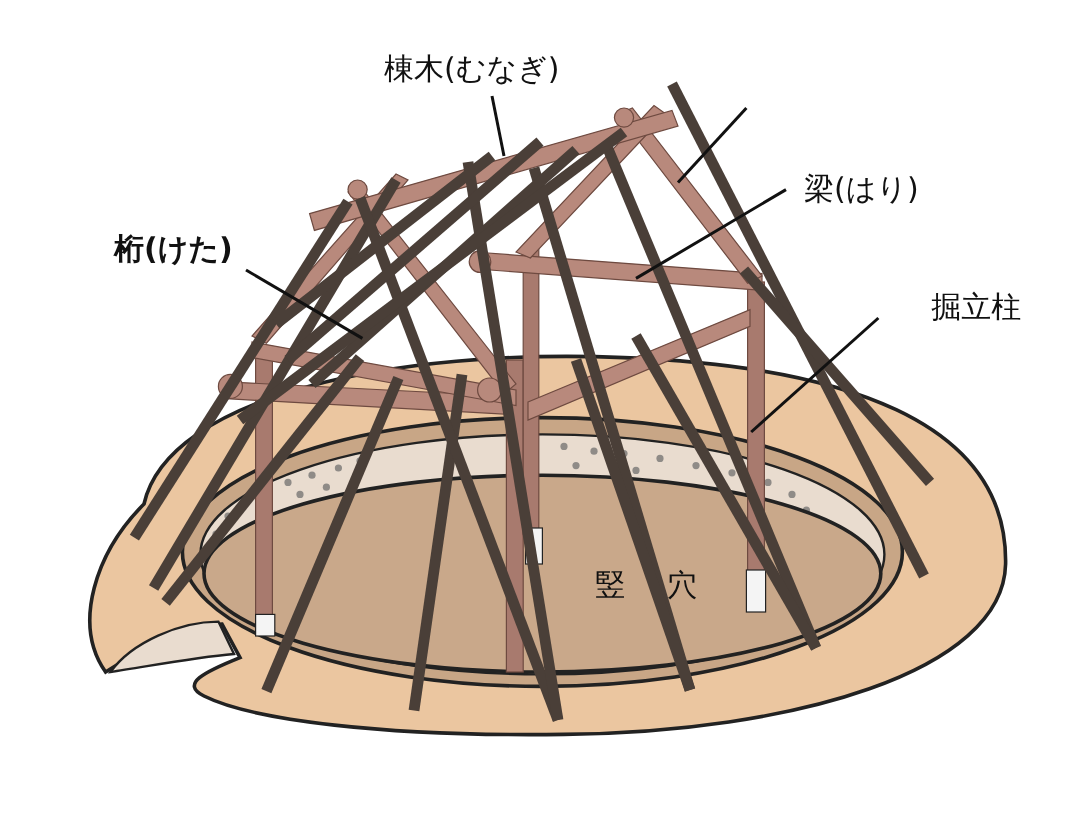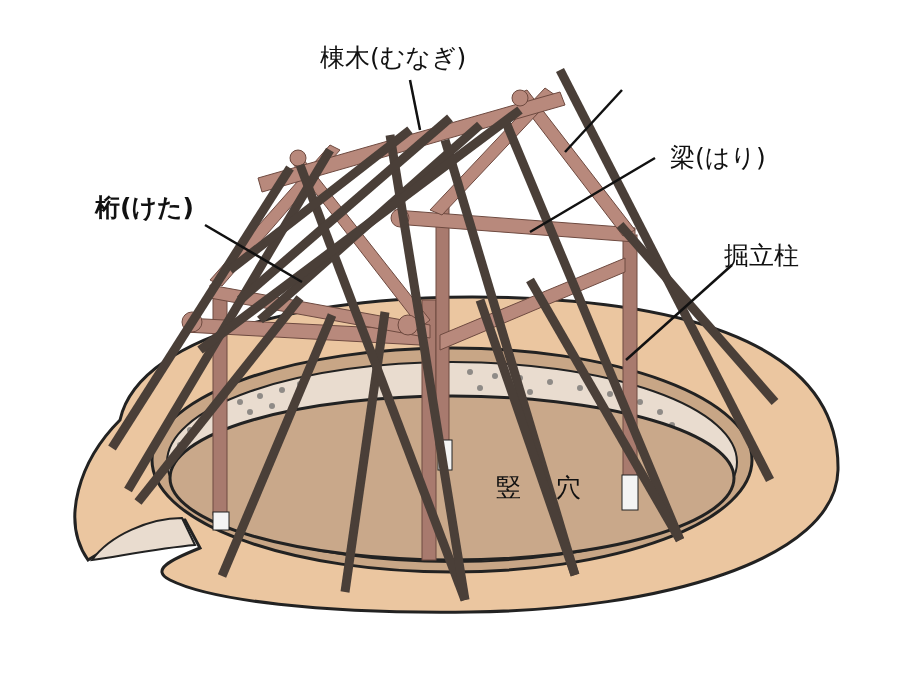--- a/index.html
+++ b/index.html
@@ -107,16 +107,16 @@
     <line x1="622" y1="90" x2="565" y2="152"></line>
     <line x1="655" y1="158" x2="530" y2="232"></line>
     <line x1="205" y1="225" x2="302" y2="282"></line>
     <line x1="732" y1="265" x2="626" y2="360"></line>
   </g>
 </svg>
 
 <div class="label" style="left:320px;top:45px;">棟木(むなぎ)</div>
 <div class="label" style="left:644px;top:145px;margin-left:26px;">梁(はり)</div>
 <div class="label" style="left:95px;top:195px;font-weight:bold;">桁(けた)</div>
-<div class="label" style="left:724px;top:243px;">掘立柱</div>
+<div class="label" style="left:776px;top:243px;">掘立柱</div>
 <div class="pit-label" style="left:496px;top:475px;">竪</div>
 <div class="pit-label" style="left:556px;top:475px;">穴</div>
 </div>
 
 </body></html>

